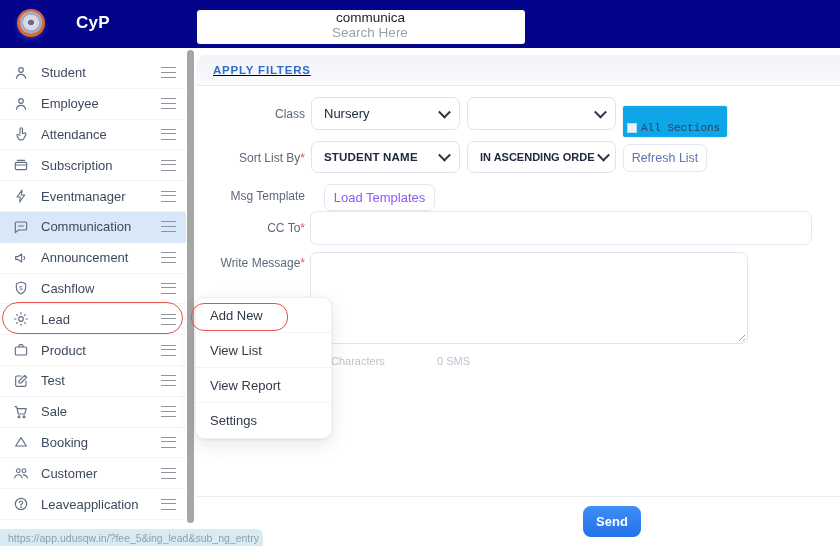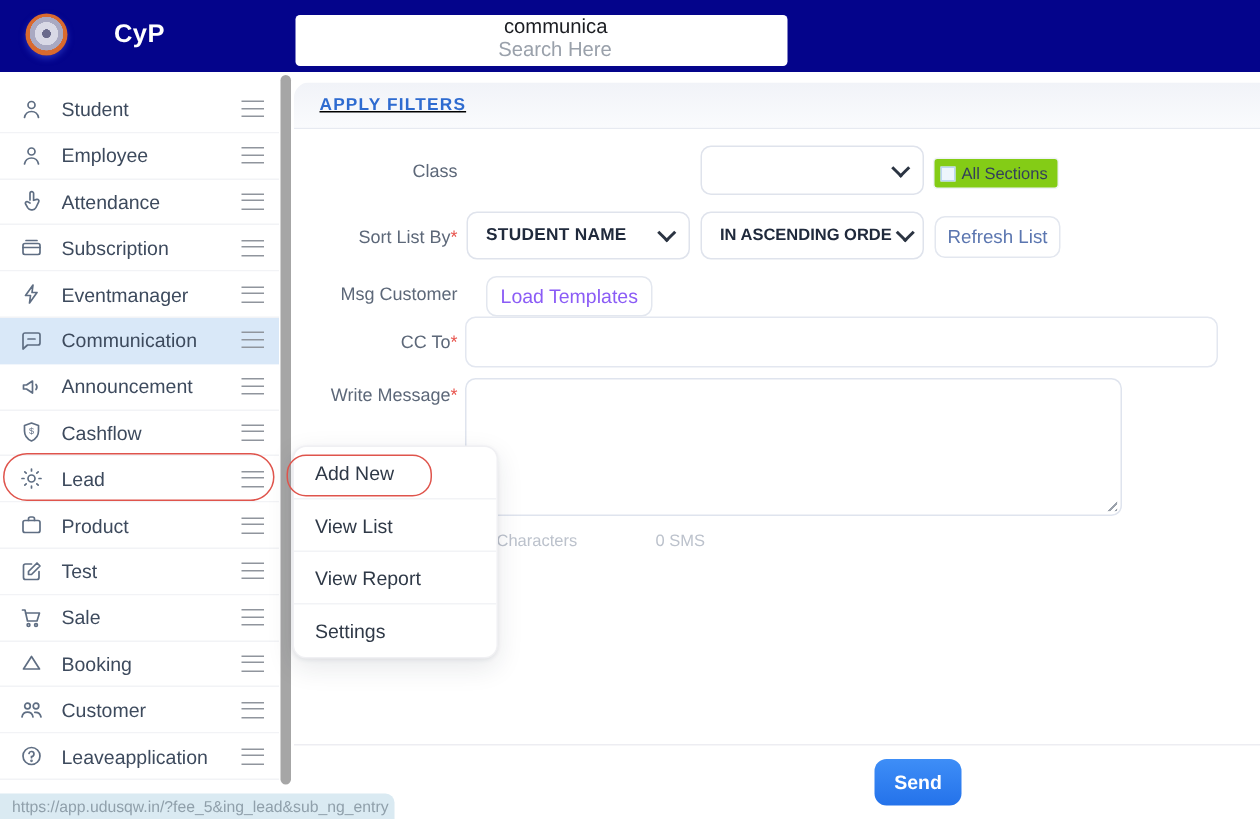--- a/index.html
+++ b/index.html
@@ -43,21 +43,21 @@
        font-size:13px;color:#202a3c;cursor:pointer;}
   .chev{position:absolute;right:10px;top:50%;width:7px;height:7px;border-right:2px solid #2b3442;
         border-bottom:2px solid #2b3442;transform:translateY(-70%) rotate(45deg);}
   #sel-class{left:311px;top:97px;width:149px;}
   #sel-section{left:467px;top:97px;width:149px;}
   #sel-sort{left:311px;top:141px;width:149px;height:32px;font-size:11.5px;font-weight:bold;letter-spacing:.2px;}
   #sel-order{left:467px;top:141px;width:149px;height:32px;font-size:11px;font-weight:bold;padding-right:20px;}
   #sel-order .chev{right:7px;}
 
   .allsec{position:absolute;left:622px;top:105px;height:19px;display:flex;align-items:center;
-          background:#84cc16;border:1px solid #f0f3f7;border-radius:3px;padding:0 7px 0 4px;cursor:pointer;}
+          background:#0ea5e9;border:1px solid #f0f3f7;border-radius:3px;padding:12px 7px 0 4px;cursor:pointer;font-family:Liberation Mono, monospace;}
   .allsec .box{width:10px;height:10px;border:1px solid #bcd7f2;background:#eef5fc;margin-right:4px;box-sizing:border-box;}
   .allsec .txt{font-size:11px;color:#33405a;}
 
   .btn-light{position:absolute;background:#fff;border:1px solid #e3e7ef;border-radius:7px;display:flex;
              align-items:center;justify-content:center;cursor:pointer;box-sizing:border-box;}
   #btn-refresh{left:623px;top:144px;width:84px;height:28px;font-size:12.5px;color:#5b76b0;}
   #btn-load{left:324px;top:184px;width:111px;height:27px;font-size:13px;color:#8b5cf6;}
 
   #cc-input{position:absolute;left:310px;top:211px;width:502px;height:34px;border:1px solid #e3e7f0;
             border-radius:7px;box-sizing:border-box;background:#fff;cursor:text;}
@@ -280,20 +280,24 @@
 
   </div>
 
   <div class="scrollbar"></div>
 
   <div class="main-head">
     <span>APPLY FILTERS</span>
   </div>
 
   <div class="flabel" style="top:107px;"><span>Class</span></div>
+  <div class="sel" id="sel-class">
+    <span>Nursery</span>
+    <span class="chev"></span>
+  </div>
   <div class="sel" id="sel-section">
     <span></span>
     <span class="chev"></span>
   </div>
   <div class="allsec">
     <span class="box"></span>
     <span class="txt">All Sections</span>
   </div>
 
   <div class="flabel" style="top:151px;"><span>Sort List By</span><span class="req">*</span></div>
@@ -302,21 +306,21 @@
     <span class="chev"></span>
   </div>
   <div class="sel" id="sel-order">
     <span>IN ASCENDING ORDE</span>
     <span class="chev"></span>
   </div>
   <div class="btn-light" id="btn-refresh">
     <span>Refresh List</span>
   </div>
 
-  <div class="flabel" style="top:189px;"><span>Msg Customer</span></div>
+  <div class="flabel" style="top:189px;"><span>Msg Template</span></div>
   <div class="btn-light" id="btn-load">
     <span>Load Templates</span>
   </div>
 
   <div class="flabel" style="top:221px;"><span>CC To</span><span class="req">*</span></div>
   <div id="cc-input"></div>
 
   <div class="flabel" style="top:256px;"><span>Write Message</span><span class="req">*</span></div>
   <div id="msg-area">
     <span class="resize-h"></span>

